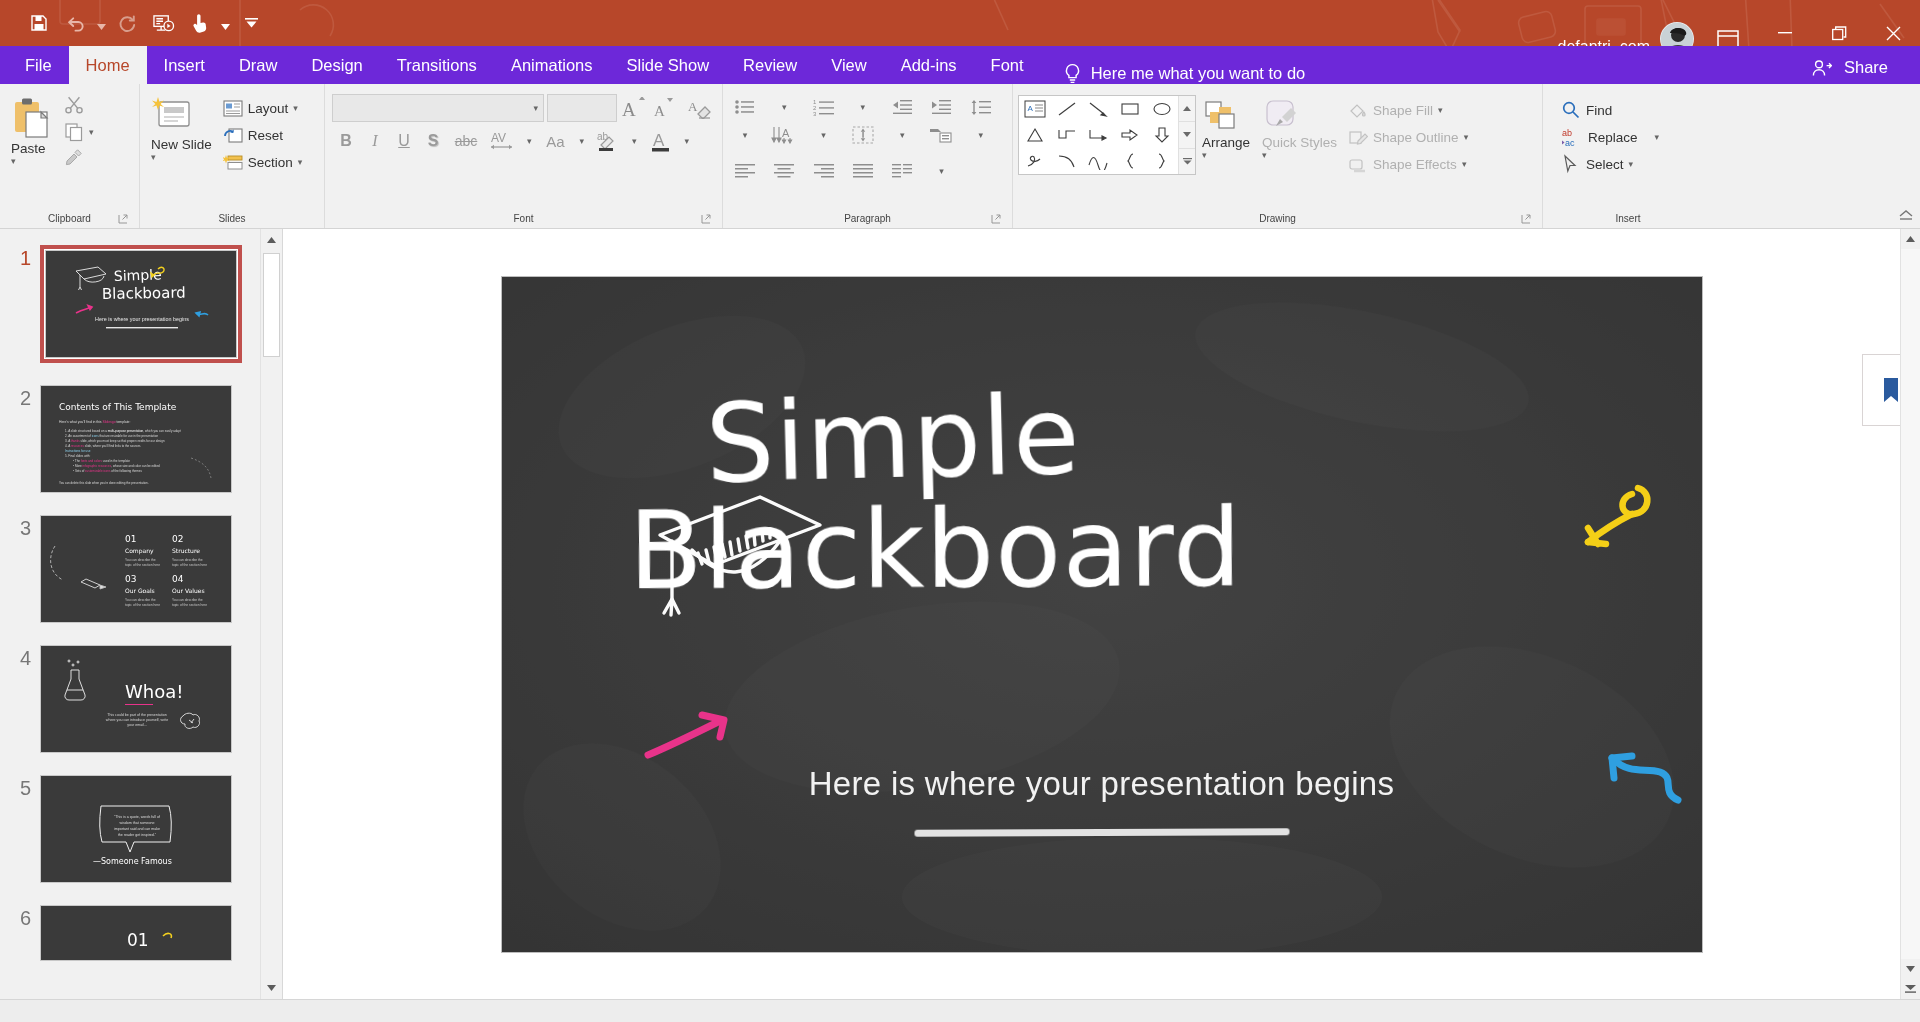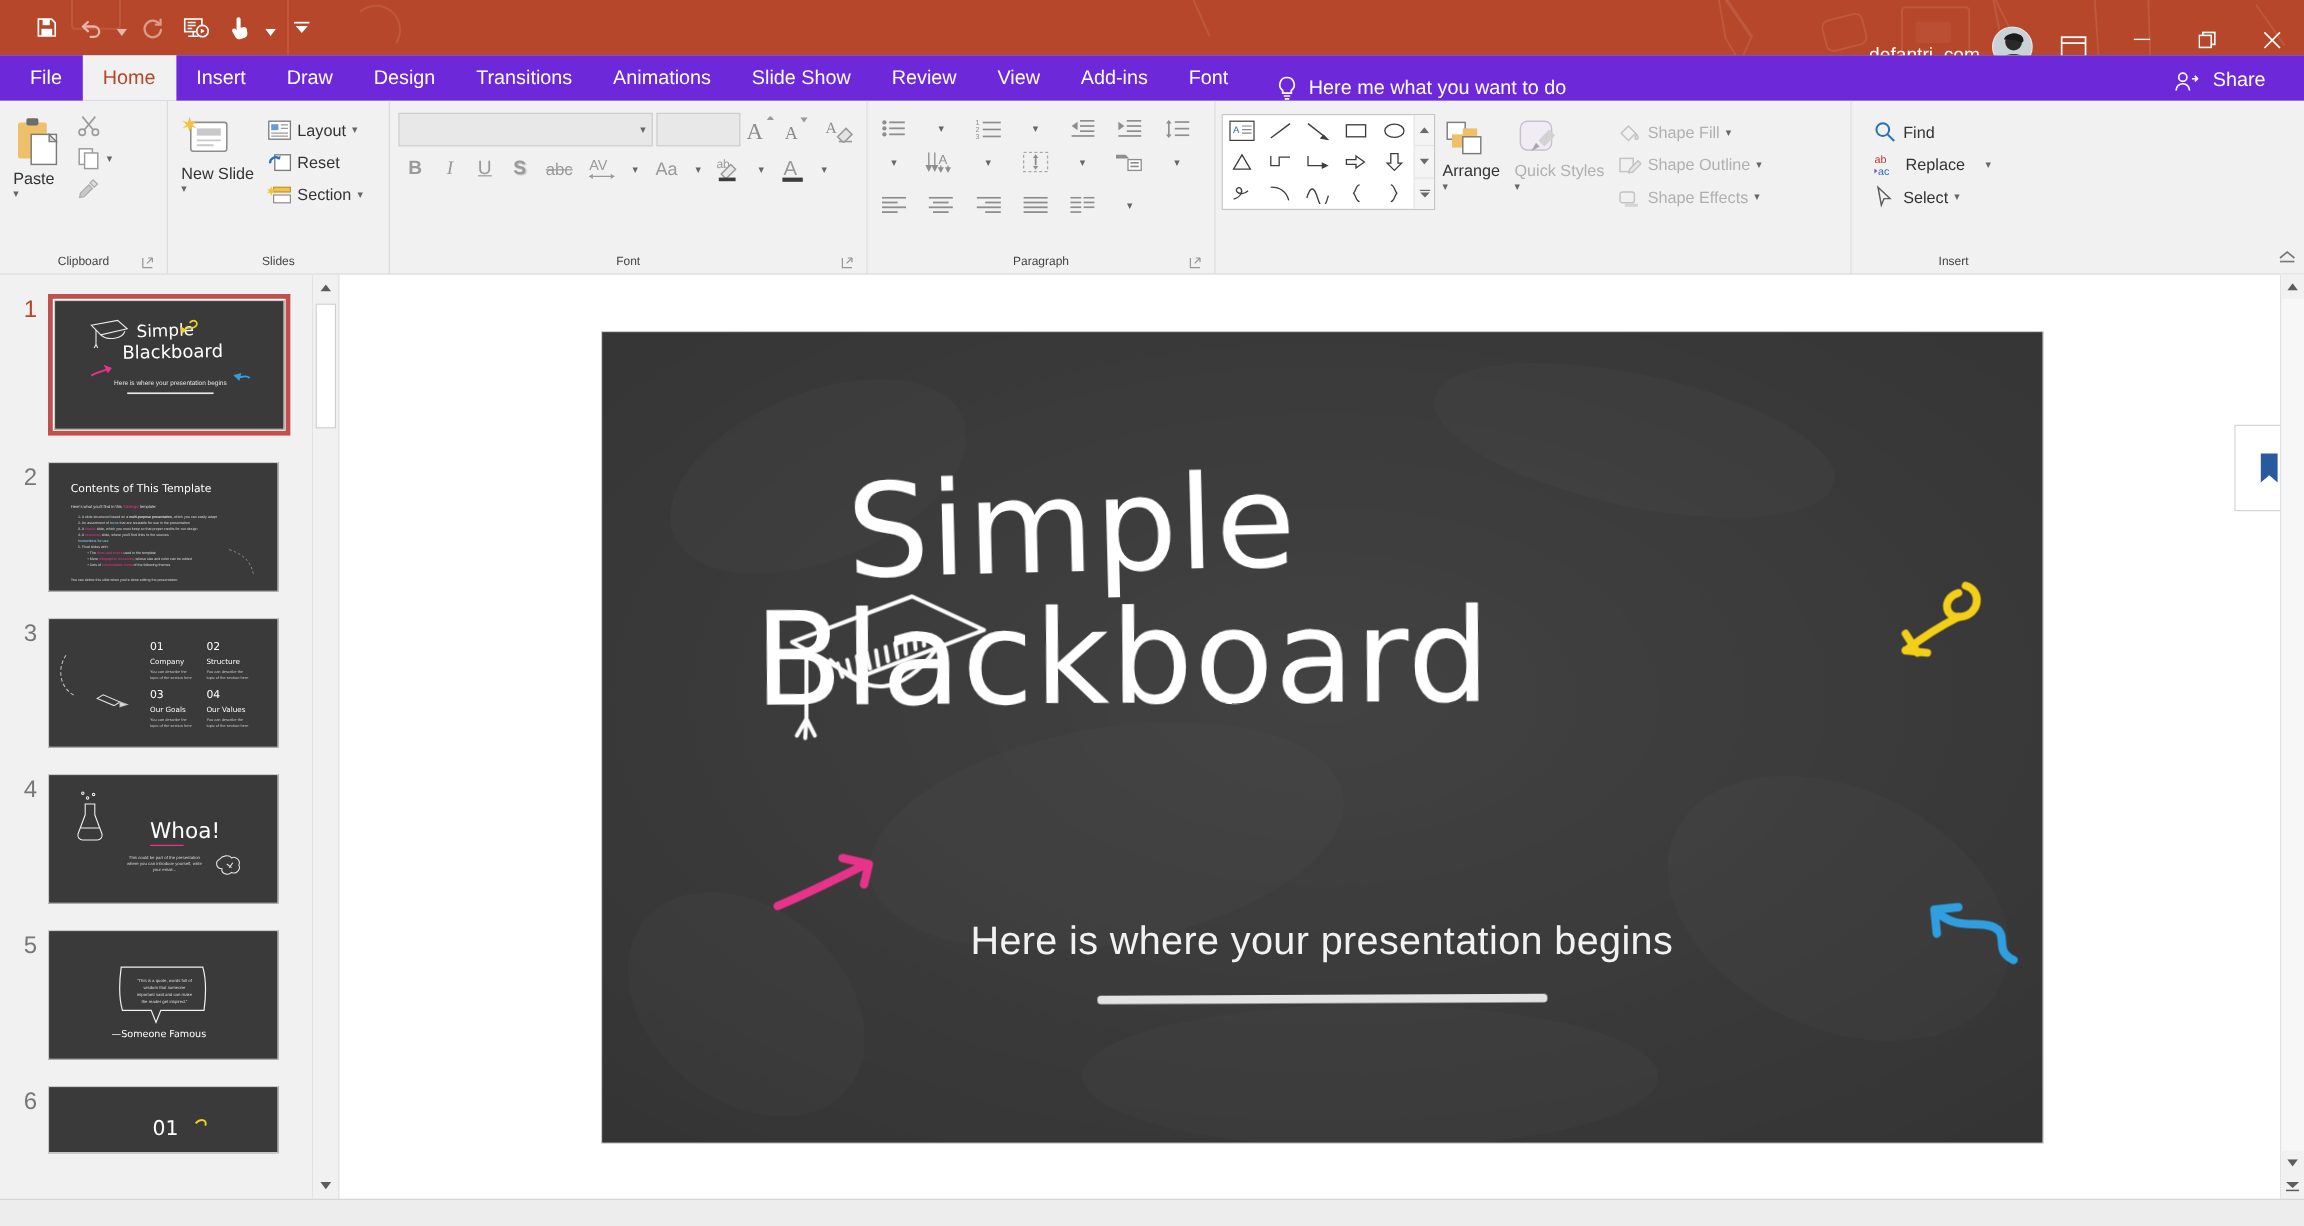--- a/index.html
+++ b/index.html
@@ -969,20 +969,30 @@
               <svg width="20" height="19" viewBox="0 0 20 19" fill="none" stroke="#c2c2c2" stroke-width="1.2">
                   <rect x="2" y="5" width="12" height="9" rx="2" fill="#f0f0f0"></rect>
                   <path d="M6 16h11" stroke="#d5d5d5" stroke-width="2.5"></path>
                 </svg>
             </span>
             <span>Shape Effects</span>
             <span class="caret-d">▾</span>
           </div>
         </div>
       </div>
+    </div>
+    <div class="rgroup-label">
+      <span>Drawing</span>
+      <span class="dialog-launcher">
+        <svg width="13" height="13" viewBox="0 0 13 13" fill="none" stroke="#666" stroke-width="1">
+            <path d="M2 2v8h8"></path>
+            <path d="M5.5 6.5l4.5-4.5"></path>
+            <path d="M10 2v3.5M10 2H6.5"></path>
+          </svg>
+      </span>
     </div>
   </div>
 
   <div class="rgroup" style="width:170px;border-right:none">
     <div class="rgroup-body">
       <div class="smallcol" style="padding-top:8px;padding-left:8px">
         <div class="smallbtn">
           <span class="icn">
             <svg width="20" height="20" viewBox="0 0 20 20" fill="none" stroke="#2a6ebb" stroke-width="1.7">
                 <circle cx="8" cy="8" r="5.3"></circle>

